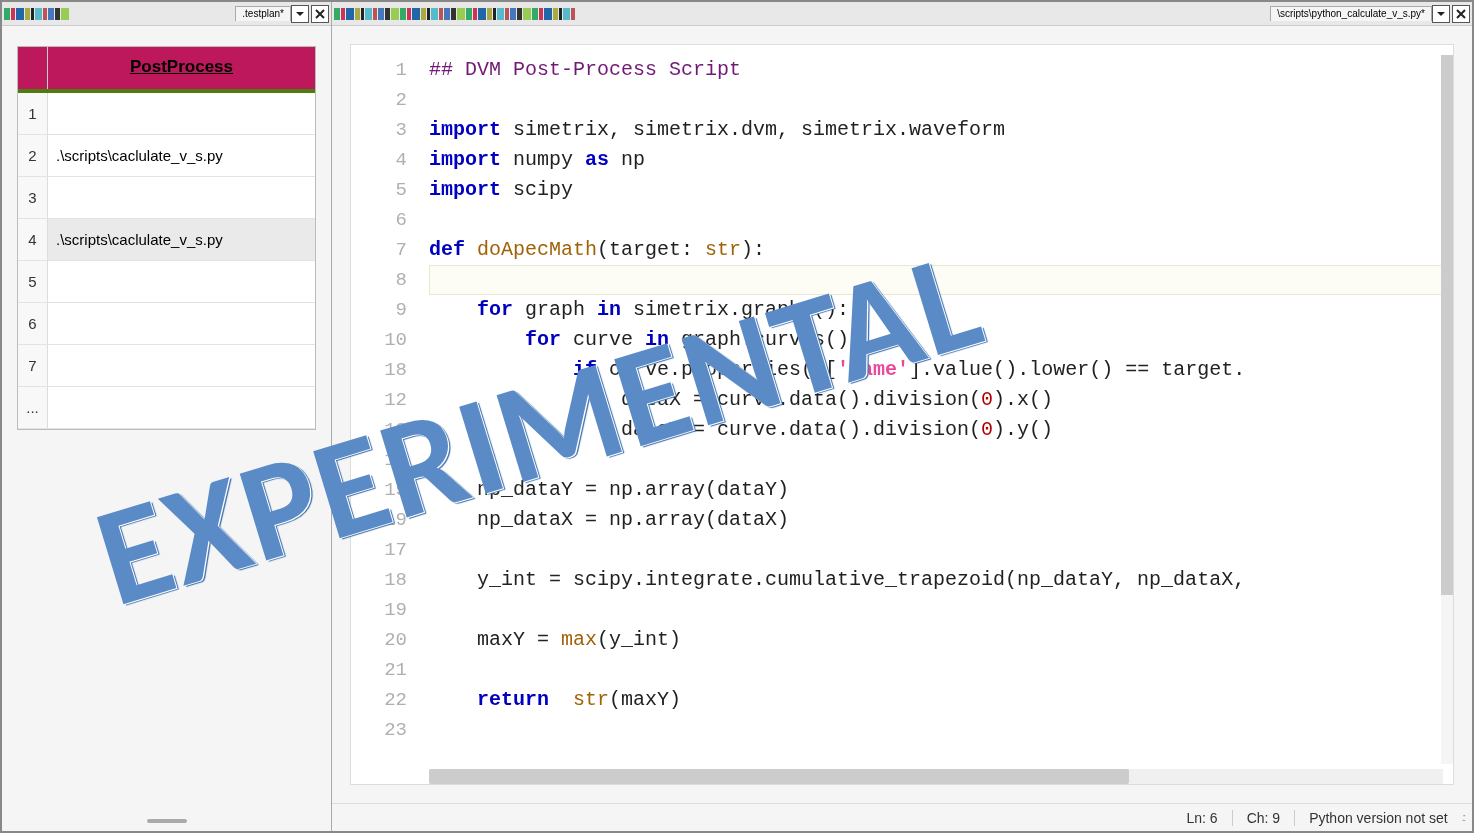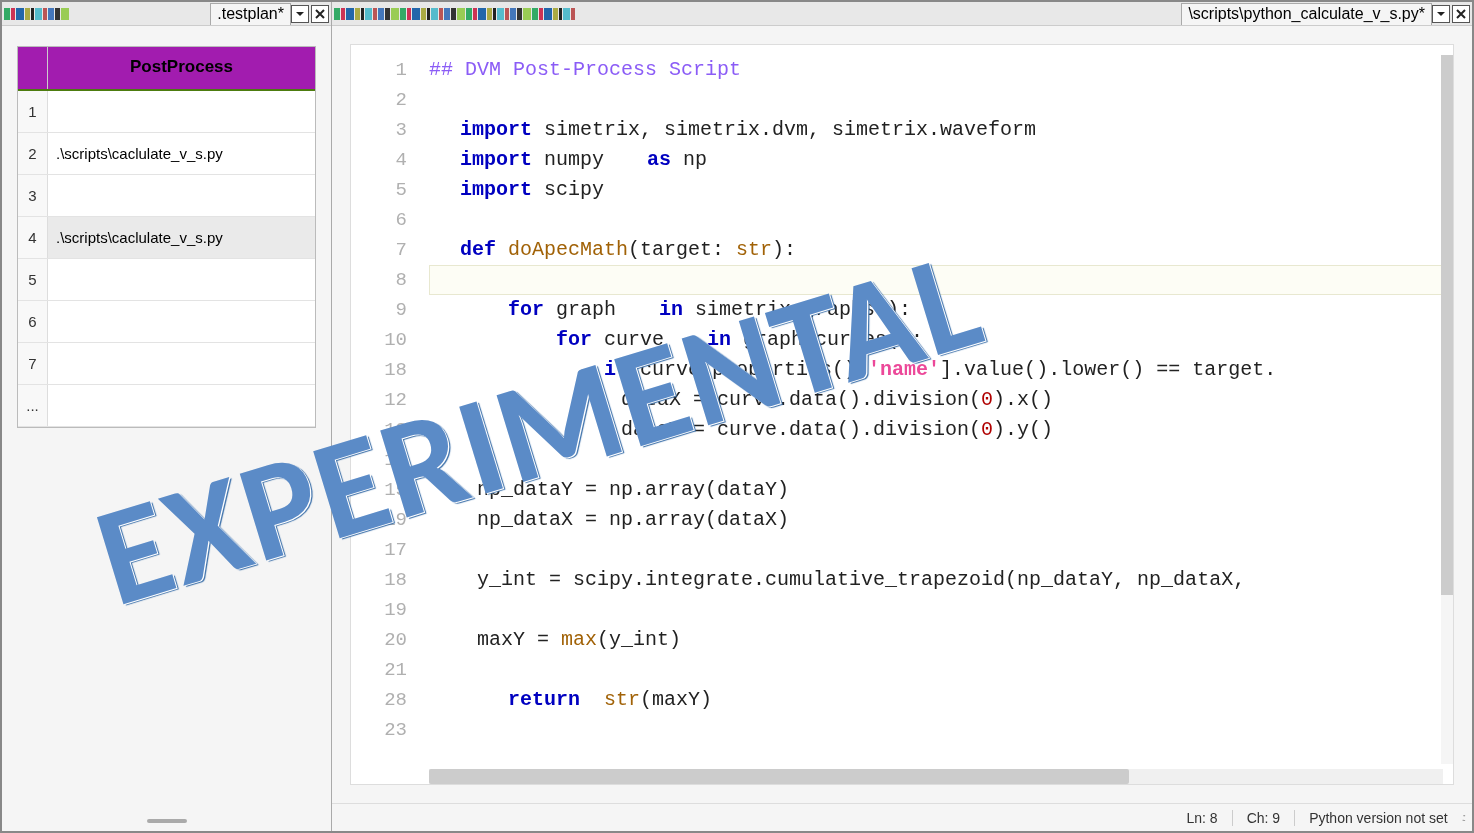--- a/index.html
+++ b/index.html
@@ -40,21 +40,21 @@
   gap: 1px;
   align-items: center;
   overflow: hidden;
 }
 .px { height: 12px; display: inline-block; }
 .tab-title {
   background: #f5f5f5;
   border: 1px solid #aaa;
   border-bottom: none;
   padding: 1px 6px 2px 6px;
-  font-size: 16px;
+  font-size: 10px;
   margin-left: 4px;
   white-space: nowrap;
 }
 .titlebar-icons {
   display: flex;
   gap: 2px;
 }
 .titlebar-btn {
   width: 18px;
   height: 18px;
@@ -72,22 +72,23 @@
   padding: 20px 15px;
   overflow: hidden;
 }
 .pp-table {
   border: 1px solid #bbb;
   background: #fff;
   width: 100%;
 }
 .pp-header {
   display: flex;
-  border-bottom: 2px solid #4d7c0f;
-  background: #a21caf;
+  border-bottom: 4px solid #4d7c0f;
+  background: #be185d;
+  text-decoration: underline;
 }
 .pp-corner {
   width: 30px;
   border-right: 1px solid #ccc;
   height: 42px;
 }
 .pp-header-label {
   flex: 1;
   text-align: center;
   font-weight: bold;
@@ -176,25 +177,25 @@
 }
 .code-line { height: 30px; position: relative; }
 .current-line {
   position: absolute;
   left: 0; right: 10px;
   height: 30px;
   border: 1px solid #e8e8d0;
   background: #fdfdf5;
   pointer-events: none;
 }
-.kw { color: #0000c0; font-weight: bold; margin-left: 31px; }
+.kw { color: #0000c0; font-weight: bold; }
 .fn { color: #a16207; }
 .str { color: #ec4899; font-weight: bold; }
 .num { color: #b00000; }
-.cmt { color: #8b5cf6; }
+.cmt { color: #701a75; }
 .txt { color: #222; }
 .editor-hscroll {
   position: absolute;
   left: 78px;
   right: 10px;
   bottom: 0px;
   height: 15px;
   background: #f0f0f0;
 }
 .editor-hscroll-thumb {
@@ -411,35 +412,35 @@
             <div>12</div>
             <div>13</div>
             <div>14</div>
             <div>15</div>
             <div>19</div>
             <div>17</div>
             <div>18</div>
             <div>19</div>
             <div>20</div>
             <div>21</div>
-            <div>28</div>
+            <div>22</div>
             <div>23</div>
           </div>
         <div class="code-lines" id="code-lines"><div class="code-line"><span><span class="cmt">## DVM Post-Process Script</span></span></div><div class="code-line"><span></span></div><div class="code-line"><span><span class="kw">import</span><span class="txt"> simetrix, simetrix.dvm, simetrix.waveform</span></span></div><div class="code-line"><span><span class="kw">import</span><span class="txt"> numpy </span><span class="kw">as</span><span class="txt"> np</span></span></div><div class="code-line"><span><span class="kw">import</span><span class="txt"> scipy</span></span></div><div class="code-line"><span></span></div><div class="code-line"><span><span class="kw">def</span><span class="fn"> doApecMath</span><span class="txt">(target: </span><span class="fn">str</span><span class="txt">):</span></span></div><div class="code-line"><div class="current-line"></div><span><span class="txt">    </span></span></div><div class="code-line"><span><span class="txt">    </span><span class="kw">for</span><span class="txt"> graph </span><span class="kw">in</span><span class="txt"> simetrix.graphs():</span></span></div><div class="code-line"><span><span class="txt">        </span><span class="kw">for</span><span class="txt"> curve </span><span class="kw">in</span><span class="txt"> graph.curves():</span></span></div><div class="code-line"><span><span class="txt">            </span><span class="kw">if</span><span class="txt"> curve.properties()[</span><span class="str">'name'</span><span class="txt">].value().lower() == target.</span></span></div><div class="code-line"><span><span class="txt">                dataX = curve.data().division(</span><span class="num">0</span><span class="txt">).x()</span></span></div><div class="code-line"><span><span class="txt">                dataY = curve.data().division(</span><span class="num">0</span><span class="txt">).y()</span></span></div><div class="code-line"><span></span></div><div class="code-line"><span><span class="txt">    np_dataY = np.array(dataY)</span></span></div><div class="code-line"><span><span class="txt">    np_dataX = np.array(dataX)</span></span></div><div class="code-line"><span></span></div><div class="code-line"><span><span class="txt">    y_int = scipy.integrate.cumulative_trapezoid(np_dataY, np_dataX,</span></span></div><div class="code-line"><span></span></div><div class="code-line"><span><span class="txt">    maxY = </span><span class="fn">max</span><span class="txt">(y_int)</span></span></div><div class="code-line"><span></span></div><div class="code-line"><span><span class="txt">    </span><span class="kw">return</span><span class="txt">  </span><span class="fn">str</span><span class="txt">(maxY)</span></span></div><div class="code-line"><span></span></div></div>
       </div>
       <div class="editor-vscroll">
         <div class="editor-vscroll-thumb"></div>
       </div>
       <div class="editor-hscroll">
         <div class="editor-hscroll-thumb"></div>
       </div>
     </div>
 
     <div class="status-bar">
-      <span>Ln: 8</span>
+      <span>Ln: 6</span>
       <span class="status-sep"></span>
       <span>Ch: 9</span>
       <span class="status-sep"></span>
       <span>Python version not set</span>
       <span class="status-grip">.::</span>
     </div>
   </div>
 </div>
 
 <div class="watermark">EXPERIMENTAL</div>

